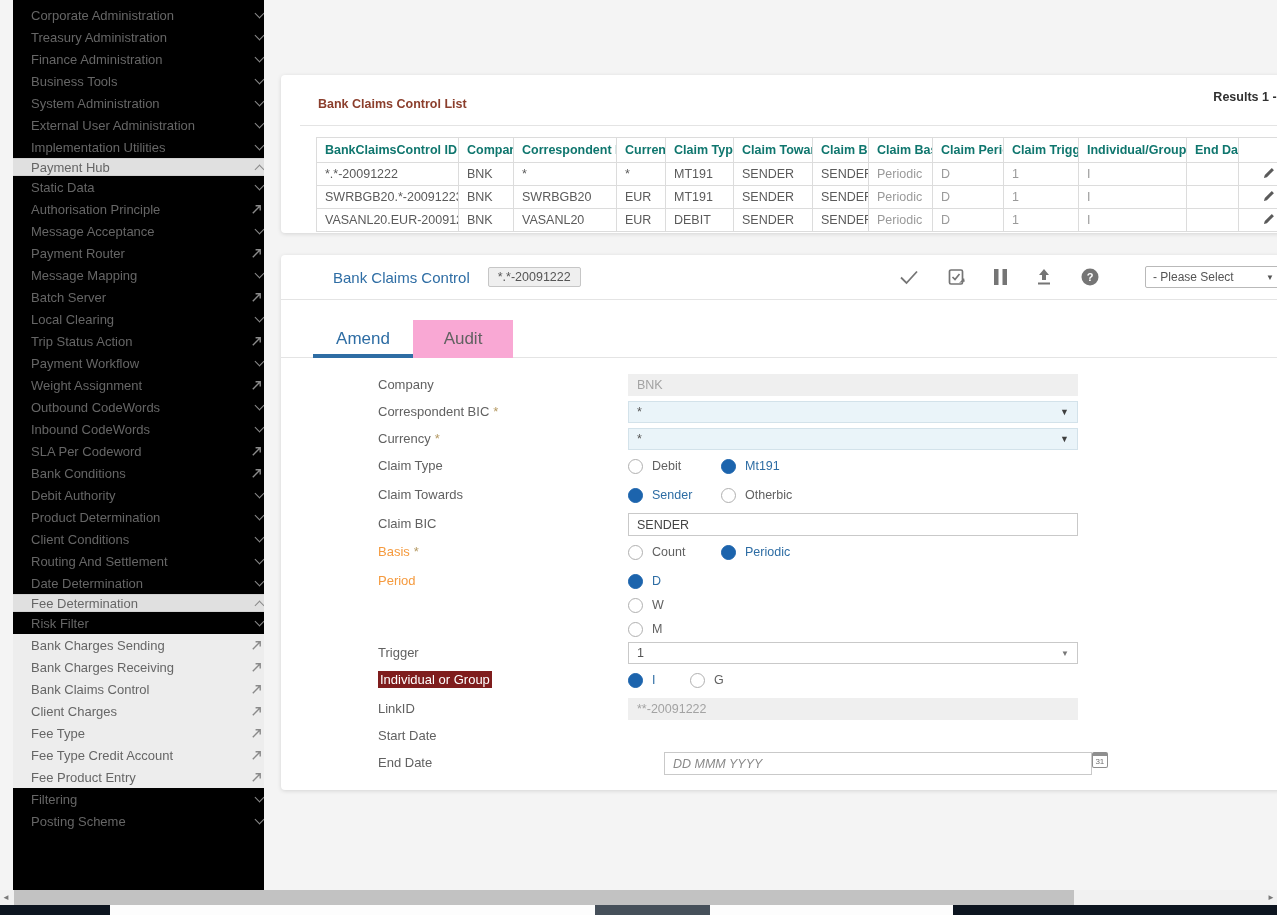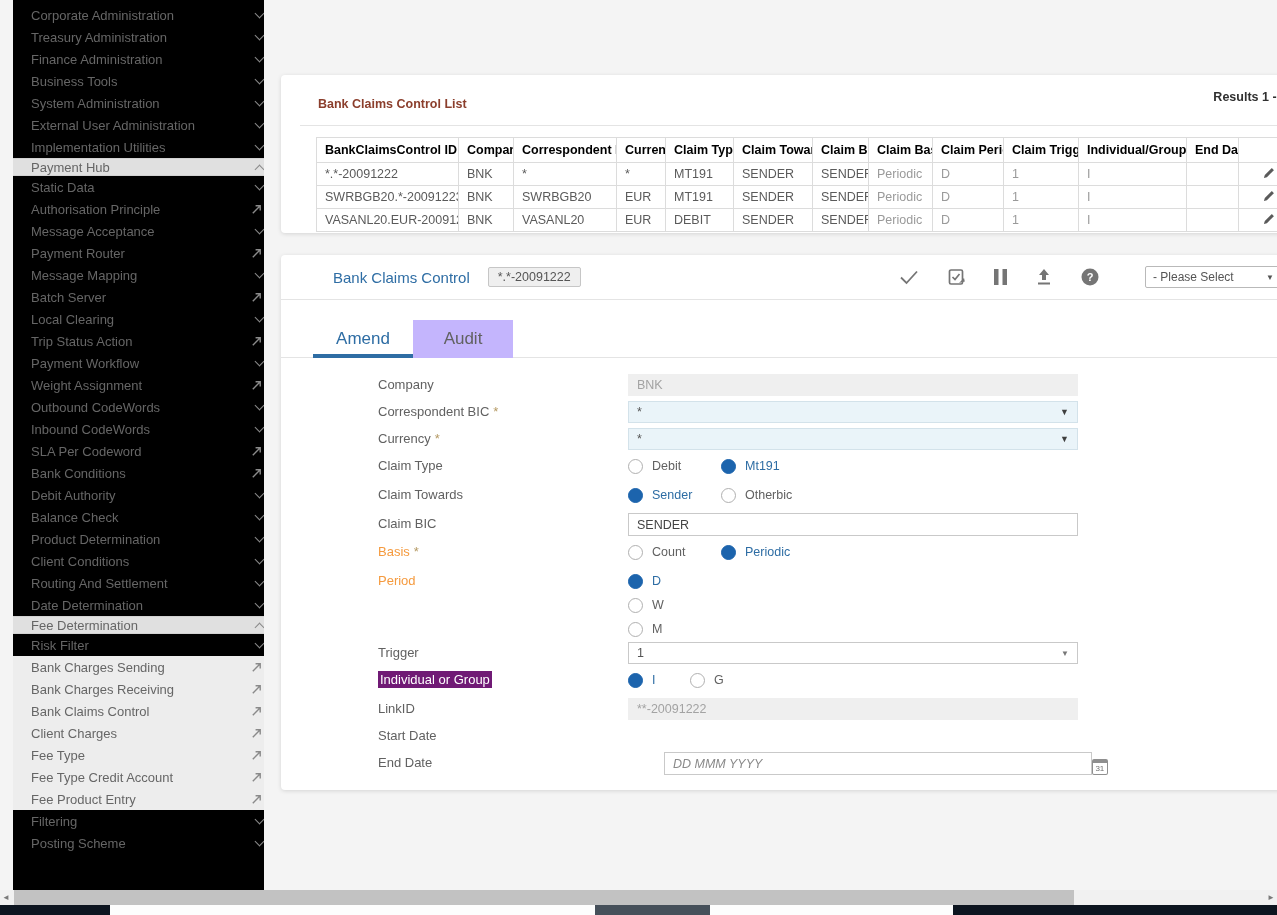--- a/index.html
+++ b/index.html
@@ -23,21 +23,21 @@
   #main { position:absolute; left:264px; top:0; width:1013px; height:890px; background:#f4f4f4; }
   .card { position:absolute; left:17px; width:1020px; background:#fff; border-radius:4px;
     box-shadow:0 1px 4px rgba(0,0,0,0.13); }
   #list-card { top:75px; height:158px; }
   #list-title { position:absolute; left:37px; top:22px; font-size:12.5px; font-weight:bold; color:#8b3e2c; }
   #results-label { position:absolute; right:14px; top:15px; font-size:12.5px; font-weight:bold; color:#303030; }
   #list-divider { position:absolute; left:19px; right:0; top:50px; border-top:1px solid #e4e4e4; }
   #bcc-table { position:absolute; left:35px; top:62px; border-collapse:collapse; table-layout:fixed; width:982px;
     font-size:12.5px; background:#fff; }
   #bcc-table th, #bcc-table td { border:1px solid #dcdcdc; padding:0 8px; white-space:nowrap; overflow:hidden; text-align:left; }
-  #bcc-table th { height:25px; color:#000000; font-weight:bold; }
+  #bcc-table th { height:25px; color:#0f766e; font-weight:bold; }
   #bcc-table td { height:23px; color:#5a5a5a; }
   #bcc-table td.lt { color:#9a9a9a; }
   #bcc-table td.act { text-align:center; }
   
   #detail-card { top:255px; height:535px; }
   #detail-header { position:absolute; left:0; right:0; top:0; height:45px; display:flex; align-items:center;
     padding:0 19px 0 52px; border-bottom:1px solid #e4e4e4; }
   #detail-title { font-size:15px; color:#2e6da4; }
   #record-badge { margin-left:18px; background:#efefef; border:1px solid #c6c6c6; border-radius:2px;
     padding:2px 9px; font-size:12.5px; color:#555; }
@@ -46,47 +46,47 @@
   #toolbar-dropdown { width:137px; height:22px; border:1px solid #b9b9b9; border-radius:2px; background:#fff;
     display:flex; align-items:center; justify-content:space-between; padding:0 7px; font-size:12px; color:#555;
     margin-left:17px; cursor:pointer; }
   .arrow-sm { font-size:8px; color:#555; }
   
   #tabs { position:absolute; left:0; right:0; top:65px; height:38px; border-bottom:1px solid #e4e4e4; }
   .tab { position:absolute; top:0; width:100px; height:38px; display:flex; align-items:center; justify-content:center;
     font-size:17px; cursor:pointer; }
   #tab-amend { left:32px; color:#2e6da4; }
   #tab-amend .underline { position:absolute; left:0; bottom:0; width:100%; height:4px; background:#2e6da4; }
-  #tab-audit { left:132px; background:#c4b5fd; color:#616161; }
+  #tab-audit { left:132px; background:#f9a8d4; color:#616161; }
   
   #form { position:absolute; left:0; top:103px; right:0; padding:16px 0 0 97px; font-size:13px; }
   .frow { display:flex; margin-bottom:5px; min-height:22px; align-items:center; }
   .frow.top { align-items:flex-start; }
   .flabel { width:250px; color:#616161; flex:none; padding-top:3px; align-self:flex-start; }
   .req { color:#b59a64; margin-left:4px; }
   .flabel.orange { color:#f59a3e; }
-  .hl { background:#701a75; color:#fff; padding:1px 2px; }
+  .hl { background:#7f1d1d; color:#fff; padding:1px 2px; }
   .ctrl { width:450px; flex:none; }
   .dis { height:22px; line-height:22px; background:#efefef; color:#a3a3a3; padding:0 9px; font-size:12.5px; }
   .dd { height:22px; background:#eaf4f9; border:1px solid #d3e2ea; display:flex; align-items:center;
     justify-content:space-between; padding:0 8px; color:#555; font-size:12.5px; cursor:pointer; }
   .dd .arr { font-size:9px; color:#3f3f3f; }
   .ddw { background:#fff; border:1px solid #c9c9c9; }
   .ddw .arr { font-size:8px; color:#777; }
   .tin { width:450px; height:23px; border:1px solid #c9c9c9; padding:0 8px; font-size:12.5px; color:#444;
     font-family:"Liberation Sans", sans-serif; }
   .tin::placeholder { font-style:italic; color:#8a8a8a; }
   .radios { display:flex; align-items:center; }
   .ritem { display:flex; align-items:center; width:93px; }
   .radio { width:15px; height:15px; border-radius:50%; border:1.5px solid #b0b0b0; background:#fff; flex:none; cursor:pointer; }
   .radio.on { border-color:#1c64ad; background:#1c64ad; }
   .rlabel { margin-left:9px; color:#616161; font-size:12.5px; }
   .rlabel.sel { color:#2e6da4; }
   .vradios .ritem { margin-bottom:2px; height:22px; }
-  #enddate-row .ctrl { display:flex; align-items:flex-end;padding-left:36px; }
+  #enddate-row .ctrl { display:flex; align-items:flex-start;padding-left:36px; }
   #calendar-icon { width:17px; height:16px; border:1px solid #8f8f8f; border-top:4px solid #8f8f8f; border-radius:2px;
     font-size:8px; color:#6f6f6f; display:flex; align-items:center; justify-content:center; cursor:pointer; }
   
   #hscrollbar { position:absolute; left:0; top:890px; width:1277px; height:15px; background:#f1f1f1; }
   #hscroll-left { position:absolute; left:2px; top:3px; font-size:8px; color:#7a7a7a; }
   #hscroll-right { position:absolute; right:2px; top:3px; font-size:8px; color:#7a7a7a; }
   #hscroll-thumb { position:absolute; left:14px; top:0; width:1060px; height:15px; background:#c2c2c2; }
   #taskbar { position:absolute; left:0; top:905px; width:1277px; height:10px; background:#0d1520; }
   #taskbar-window { position:absolute; left:110px; top:0; width:843px; height:10px; background:#fdfdfd; }
   #taskbar-item { position:absolute; left:595px; top:0; width:115px; height:10px; background:#46505a; }
@@ -207,24 +207,20 @@
       <div class="sitem">
         <span class="slabel">Bank Conditions</span>
         <span class="ext">
           <svg width="13" height="13" viewBox="0 0 14 14">
             <path d="M3 11 L11 3 M6 3 H11 V8" fill="none" stroke="#8a8a8a" stroke-width="1.5"></path>
           </svg>
         </span>
       </div>
       <div class="sitem">
         <span class="slabel">Debit Authority</span>
-        <span class="chev"></span>
-      </div>
-      <div class="sitem">
-        <span class="slabel">Balance Check</span>
         <span class="chev"></span>
       </div>
       <div class="sitem">
         <span class="slabel">Product Determination</span>
         <span class="chev"></span>
       </div>
       <div class="sitem">
         <span class="slabel">Client Conditions</span>
         <span class="chev"></span>
       </div>

